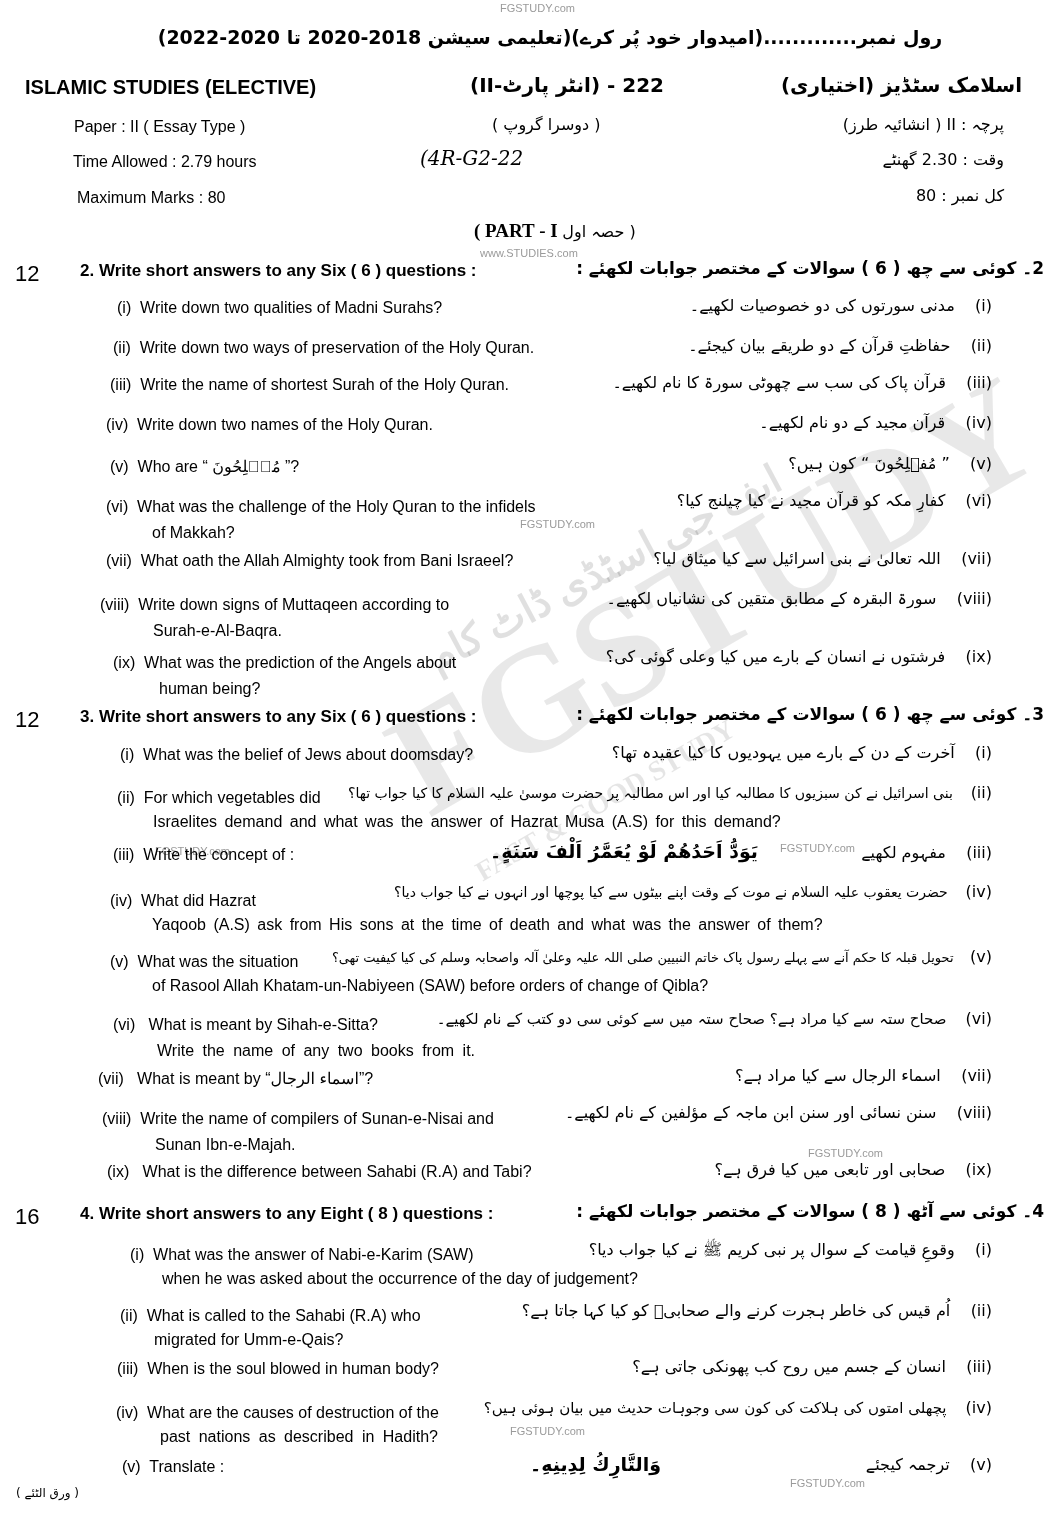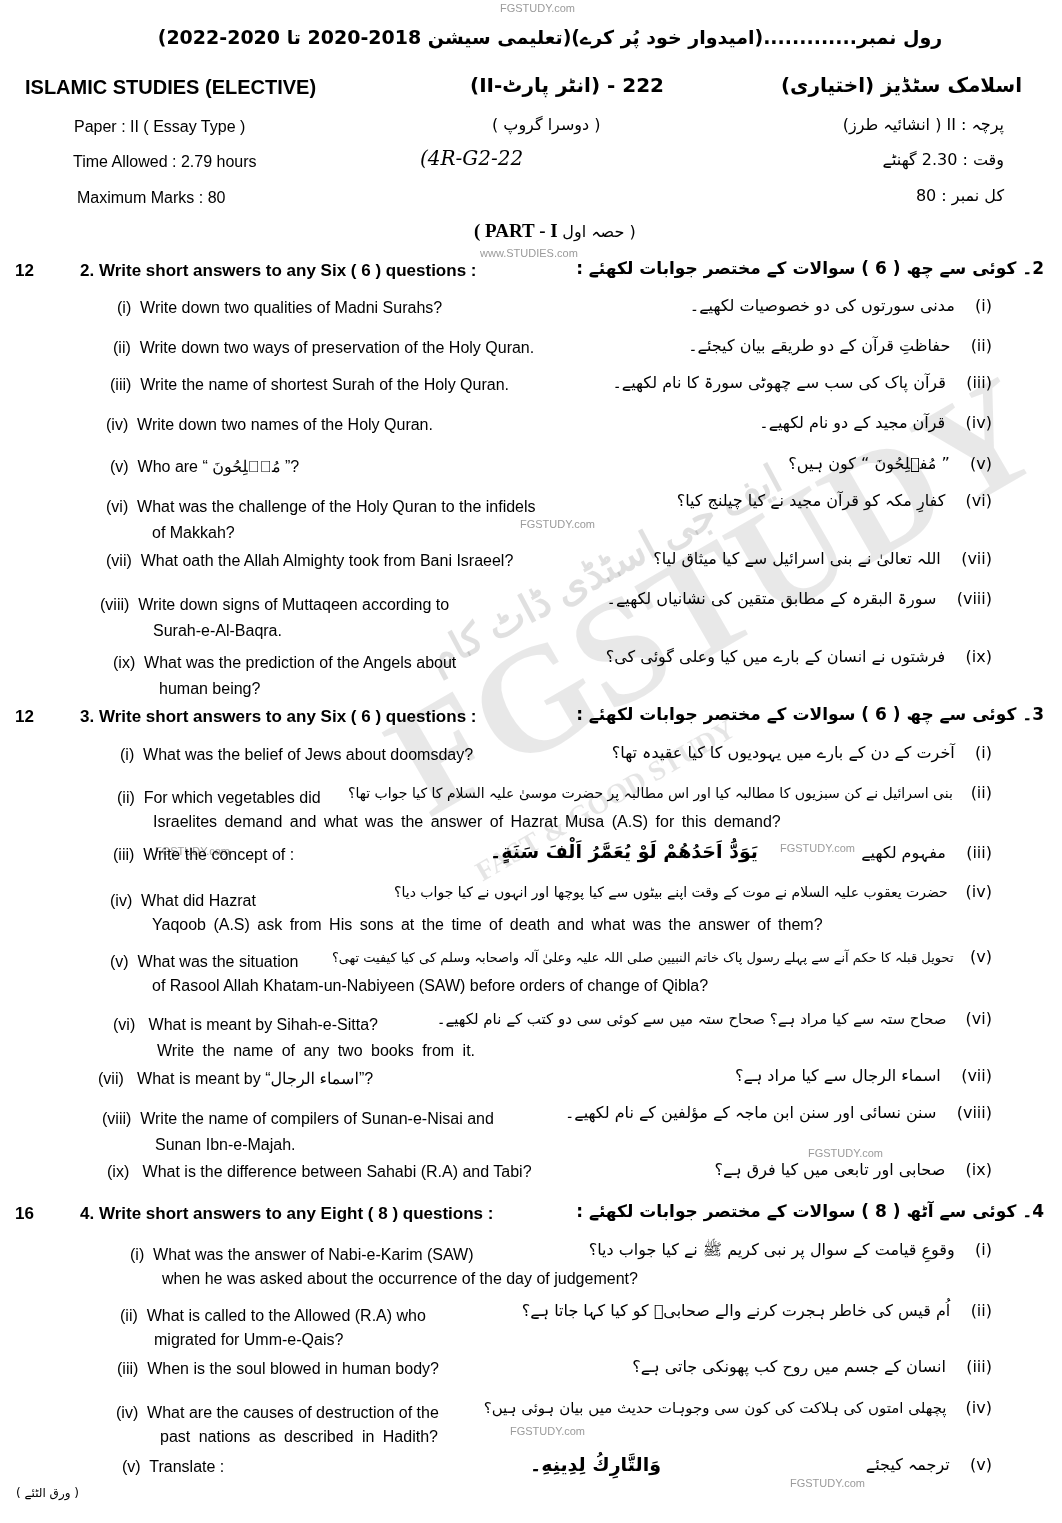--- a/index.html
+++ b/index.html
@@ -7,21 +7,21 @@
          font-family: "Liberation Sans", sans-serif; color: #000; }
   .abs { position: absolute; white-space: nowrap; }
   .ur { direction: rtl; font-family: "DejaVu Sans", sans-serif; }
   .en { font-family: "Liberation Sans", sans-serif; }
   .wm { color: #9a9a9a; font-size: 11px; font-family: "Liberation Sans", sans-serif; }
   .bigwm { position: absolute; color: rgba(0,0,0,0.10); font-weight: bold; font-family: "Liberation Serif", serif; pointer-events: none; }
   .title-row { font-size: 21px; font-weight: bold; }
   .hdr { font-size: 20px; font-weight: bold; }
   .hdr2 { font-size: 16px; }
   .q-head { font-size: 17px; font-weight: bold; }
-  .marks { font-size: 17px; font-weight: bold; }
+  .marks { font-size: 22px; font-weight: normal; }
   .q-en { font-size: 16px; }
   .q-ur { font-size: 16px; }
   .handwritten { font-family: "DejaVu Serif", serif; font-style: italic; font-size: 20px; }
 </style>
 </head>
 <body>
 
 <div class="bigwm" style="left:360px; top:700px; font-size:150px; transform:rotate(-30deg); transform-origin:left top; color:rgba(0,0,0,0.09);">FGSTUDY</div>
 <div class="bigwm" style="left:470px; top:860px; font-size:28px; transform:rotate(-30deg); transform-origin:left top;">FAST &amp; GOOD STUDY</div>
 <div class="bigwm ur" style="left:420px; top:640px; font-size:40px; transform:rotate(-28deg); transform-origin:left top; color:rgba(0,0,0,0.12);">ایف جی اسٹڈی ڈاٹ کام</div>
@@ -134,21 +134,21 @@
 <div class="abs q-head" style="left:80px; top:1204px;">
   <span>4.</span>
   <span>Write short answers to any Eight ( 8 ) questions :</span>
 </div>
 <div class="abs ur q-head" style="right:18px; top:1201px;">4۔ کوئی سے آٹھ ( 8 ) سوالات کے مختصر جوابات لکھئے :</div>
 
 <div>
   <div class="abs q-en" style="left:122px; top:1243px; line-height:24px;margin-left:8px;"><span>(i)</span>&nbsp; <span>What was the answer of Nabi-e-Karim (SAW)</span><br><span style="padding-left:32px;">when he was asked about the occurrence of the day of judgement?</span></div>
   <div class="abs ur q-ur" style="right:70px; top:1240px;"><span style="direction:ltr; unicode-bidi:embed;">(i)</span>&nbsp;&nbsp;&nbsp; <span>وقوعِ قیامت کے سوال پر نبی کریم ﷺ نے کیا جواب دیا؟</span></div>
 
-  <div class="abs q-en" style="left:120px; top:1304px; line-height:24px;"><span>(ii)</span>&nbsp; <span>What is called to the Allowed (R.A) who</span><br><span style="padding-left:34px;">migrated  for  Umm-e-Qais?</span></div>
+  <div class="abs q-en" style="left:120px; top:1304px; line-height:24px;"><span>(ii)</span>&nbsp; <span>What is called to the Sahabi (R.A) who</span><br><span style="padding-left:34px;">migrated  for  Umm-e-Qais?</span></div>
   <div class="abs ur q-ur" style="right:70px; top:1301px;"><span style="direction:ltr; unicode-bidi:embed;">(ii)</span>&nbsp;&nbsp;&nbsp; <span>اُم قیس کی خاطر ہجرت کرنے والے صحابیؓ کو کیا کہا جاتا ہے؟</span></div>
 
   <div class="abs q-en" style="left:117px; top:1360px;"><span>(iii)</span>&nbsp; <span>When is the soul blowed in human body?</span></div>
   <div class="abs ur q-ur" style="right:70px; top:1357px;"><span style="direction:ltr; unicode-bidi:embed;">(iii)</span>&nbsp;&nbsp;&nbsp; <span>انسان کے جسم میں روح کب پھونکی جاتی ہے؟</span></div>
 
   <div class="abs q-en" style="left:116px; top:1401px; line-height:24px;"><span>(iv)</span>&nbsp; <span>What are the causes of destruction of the</span><br><span style="padding-left:44px; word-spacing:4px;">past nations as described in Hadith?</span></div>
   <div class="abs ur q-ur" style="right:70px; top:1398px; font-size:15px;"><span style="direction:ltr; unicode-bidi:embed; font-size:16px;">(iv)</span>&nbsp;&nbsp;&nbsp; <span>پچھلی امتوں کی ہلاکت کی کون سی وجوہات حدیث میں بیان ہوئی ہیں؟</span></div>
 
   <div class="abs q-en" style="left:122px; top:1458px;"><span>(v)</span>&nbsp; <span>Translate :</span></div>
   <div class="abs ur" style="left:530px; top:1453px; font-size:19px; font-weight:bold;">وَالتَّارِكُ لِدِينِهِ۔</div>

